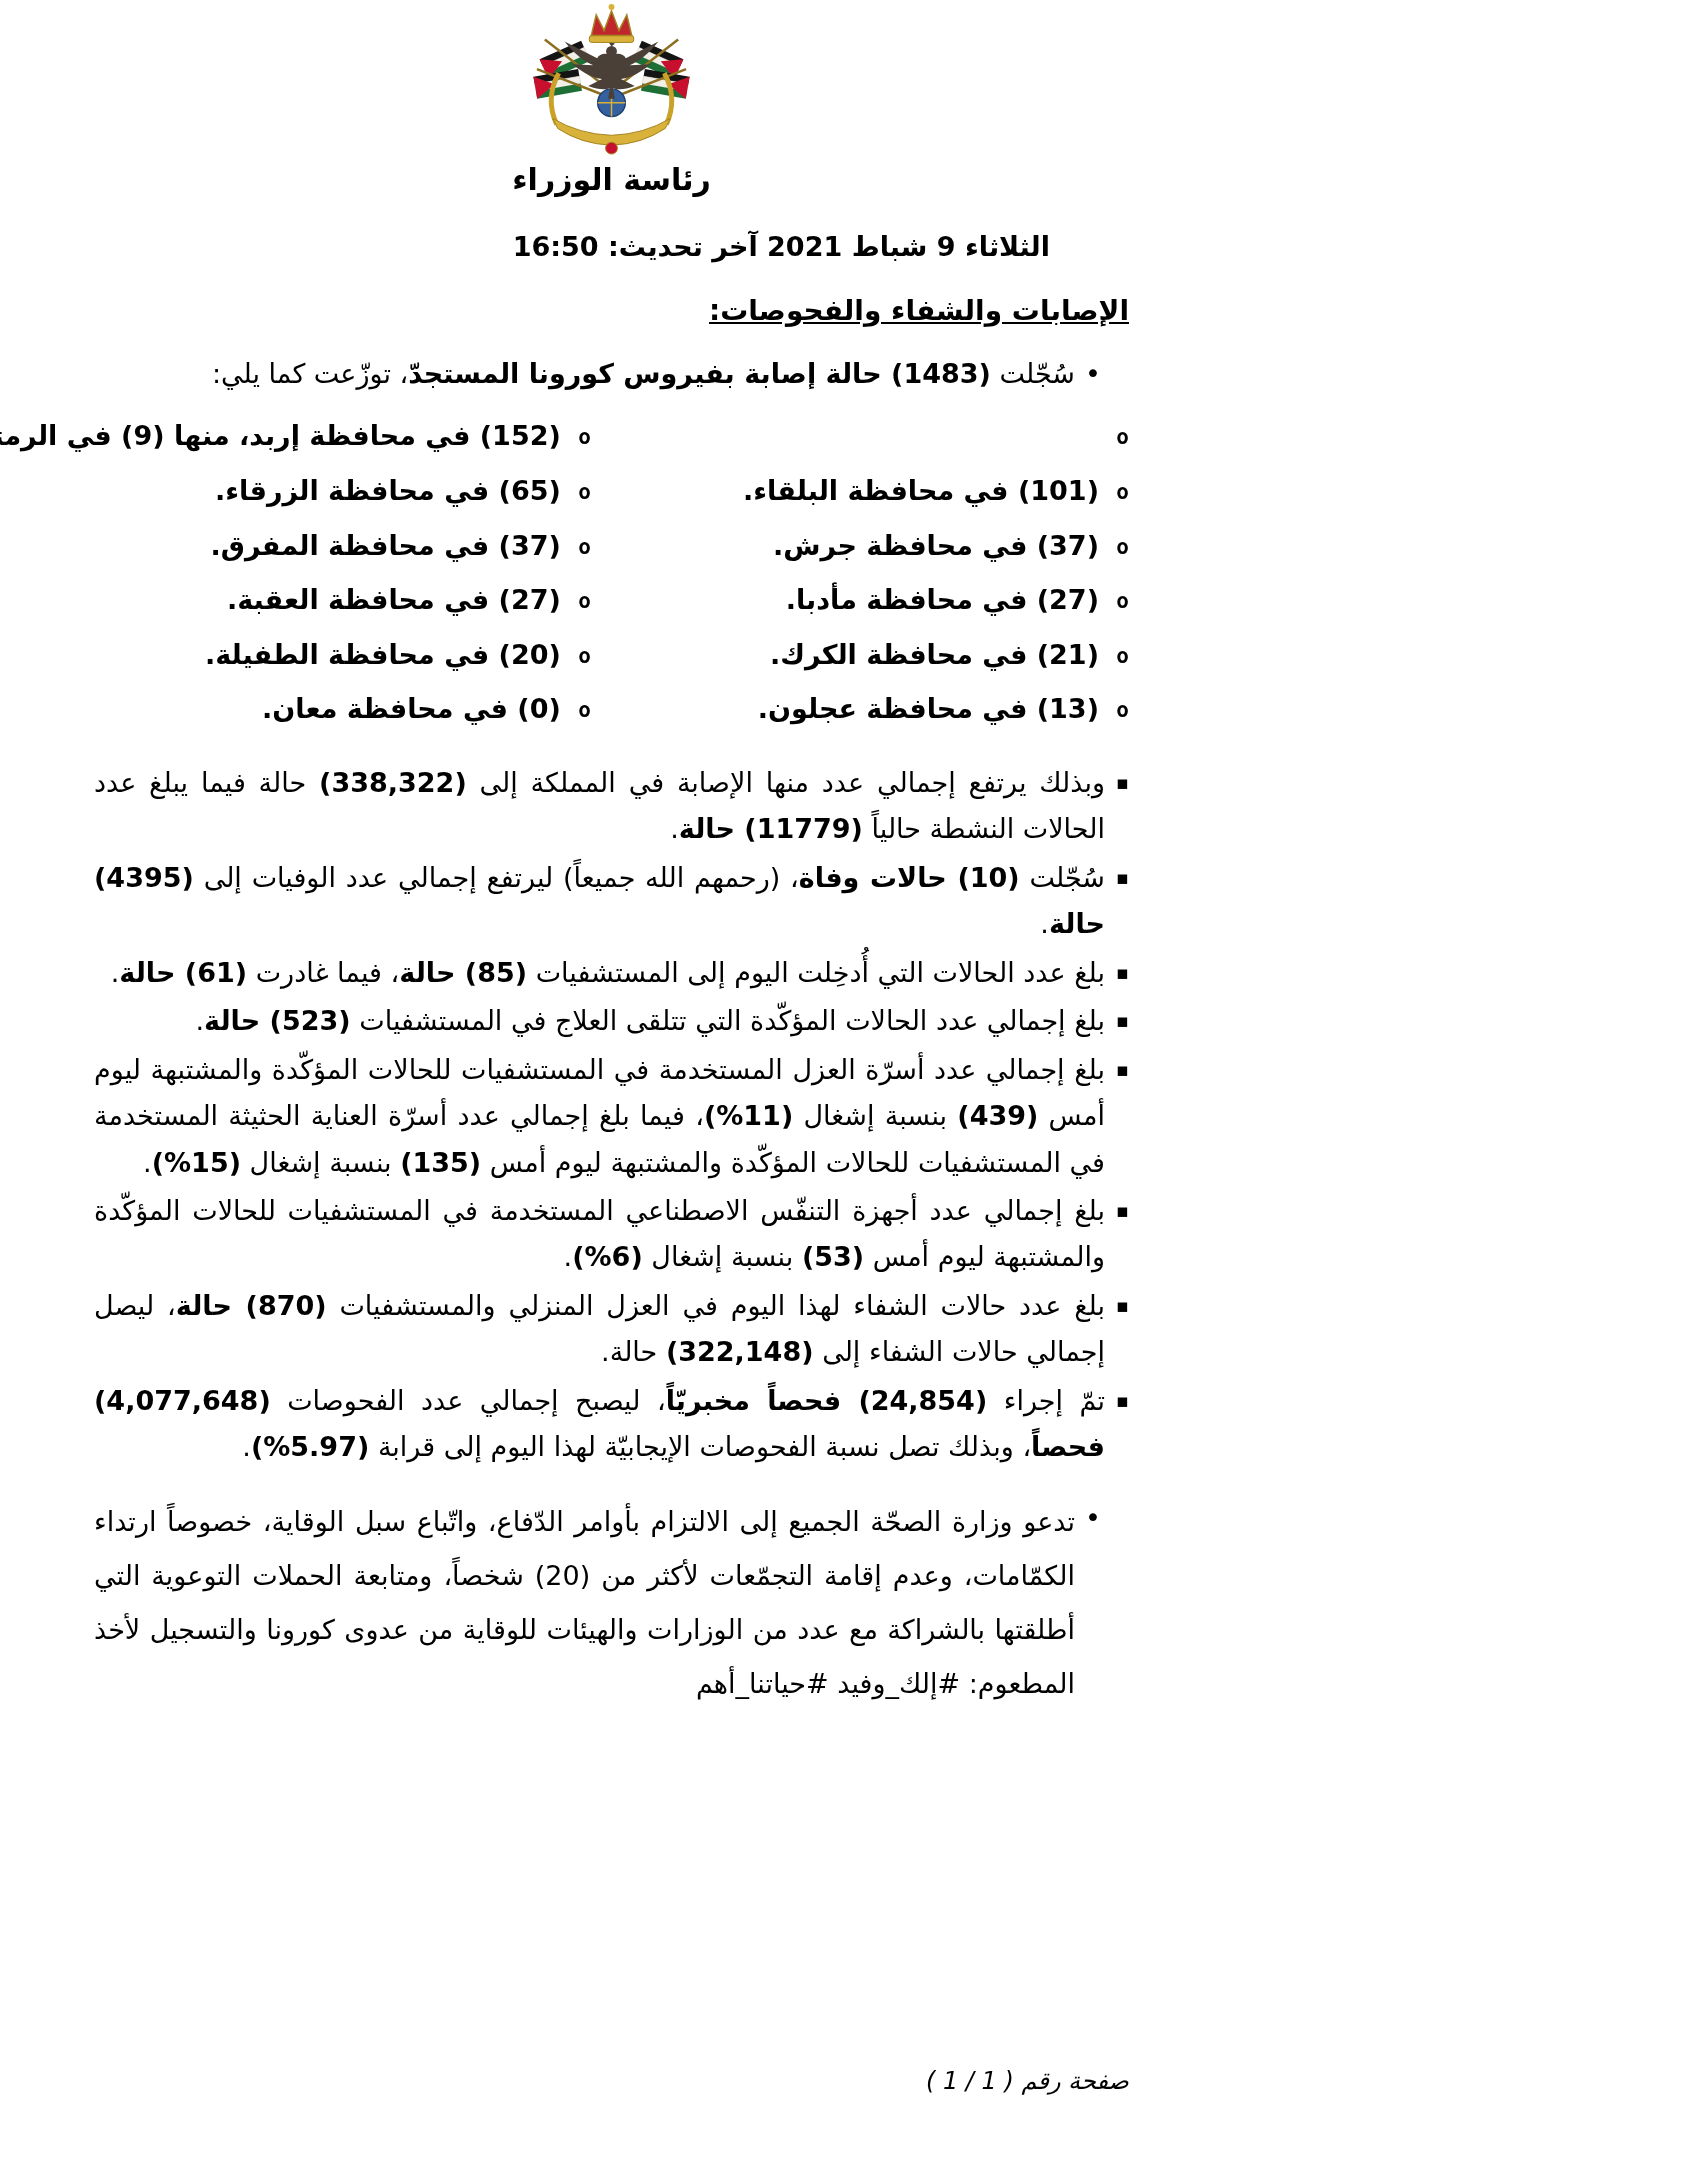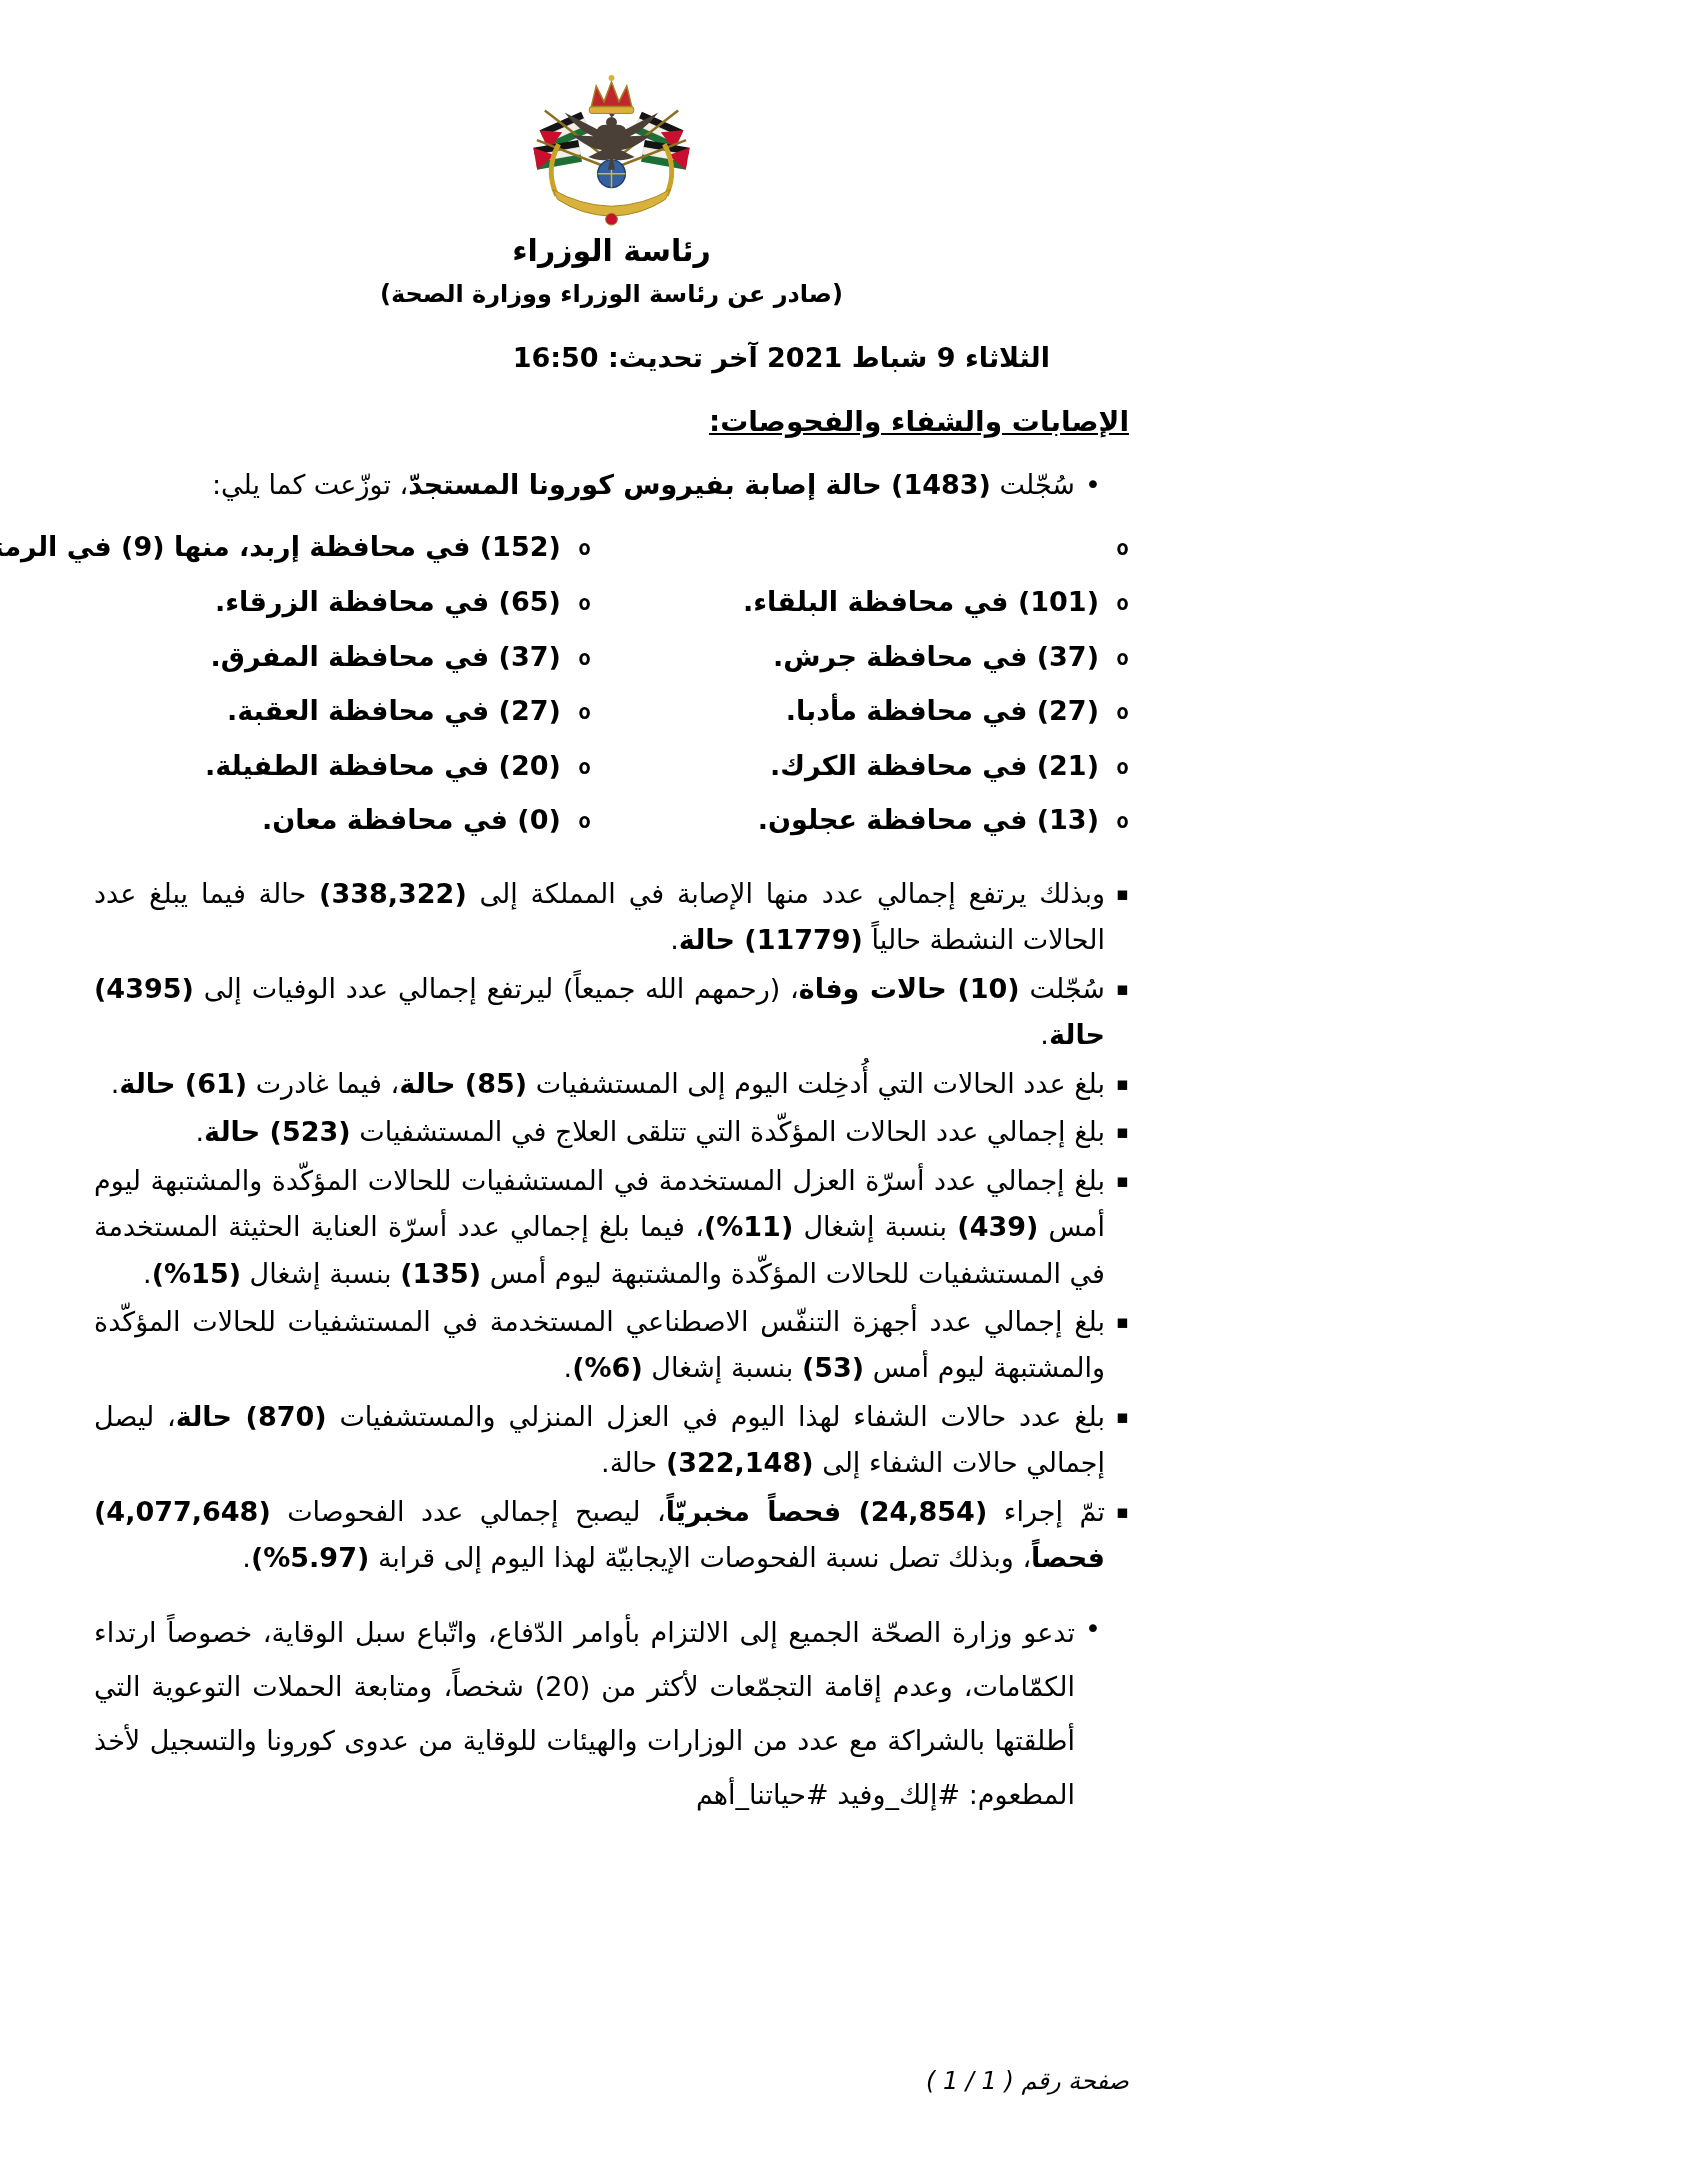--- a/index.html
+++ b/index.html
@@ -1,21 +1,21 @@
 <!DOCTYPE html>
 <html lang="ar" dir="rtl"><head>
 <meta charset="utf-8">
 <style>
   html,body{margin:0;padding:0;background:#ffffff;}
   body{
     width:1683px;height:2178px;position:relative;overflow:hidden;
     font-family:"DejaVu Sans",sans-serif;color:#000;direction:rtl;
   }
   .sheet{position:absolute;left:94px;top:0;width:1035px;direction:rtl;}
-  .doc-header{text-align:center;padding-top:71px;}
+  .doc-header{text-align:center;}
   .logo{display:inline-block;text-align:center;}
   .logo svg{display:block;margin:0 auto;}
   .logo-calligraphy{margin-top:4px;font-size:30px;font-weight:bold;letter-spacing:-1px;}
   .title{margin:20px 0 0;font-size:31px;font-weight:bold;line-height:1.3;}
   .subtitle{margin-top:12px;font-size:24px;font-weight:bold;}
   .date-line{margin-top:34px;font-size:27px;font-weight:bold;text-align:right;padding-left:0;padding-right:79px;}
   .section-heading{margin:32px 0 0;font-size:28px;font-weight:bold;text-decoration:underline;text-align:right;}
   .bullet-row{display:flex;align-items:flex-start;}
   .bullet-row.level1{padding-right:28px;margin-top:24px;}
   .marker-dot{width:26px;flex:0 0 26px;font-size:27px;line-height:1.72;}
@@ -72,21 +72,20 @@
         <path d="M73.5 104 H101.5 M87.5 90 V118" stroke="#d8b23a" stroke-width="1.5" fill="none"></path>
         <path d="M87.5 56 C81 53 75 55 73 59 L40 42 C50 55 61 63 69 66 L48 65 C60 75 70 79 78 80 L64 87 C74 91 82 91 86 89 L84 100 L91 100 L89 89 C93 91 101 91 111 87 L97 80 C105 79 115 75 127 65 L106 66 C114 63 125 55 135 42 L102 59 C100 55 94 53 87.5 56 Z" fill="#4a4038"></path>
         <circle cx="87.5" cy="52" r="5.5" fill="#4a4038"></circle>
         <path d="M87.5 47 L84 42 L91 44 Z" fill="#4a4038"></path>
         <rect x="65" y="36" width="45" height="7" rx="2.5" fill="#d8b23a" stroke="#a5831f"></rect>
         <path d="M67 36 L72 15 L80 31 L87.5 11 L95 31 L103 15 L108 36 Z" fill="#c0272d" stroke="#a5831f" stroke-width="1.5"></path>
         <circle cx="87.5" cy="7" r="3" fill="#d8b23a"></circle>
       </svg>
       <div class="logo-calligraphy">رئاسة الوزراء</div>
     </div>
-    <div class="subtitle">(صادر عن رئاسة الوزراء ووزارة الصحة)</div>
     <div class="date-line">الثلاثاء 9 شباط 2021 آخر تحديث: 16:50</div>
   </header>
 
   <main>
     <h2 class="section-heading" id="heading-cases">الإصابات والشفاء والفحوصات:</h2>
 
     <div class="bullet-row level1">
       <span class="marker-dot">•</span>
       <div class="bullet-text"><span>سُجّلت </span><span class="b">(1483) حالة إصابة بفيروس كورونا المستجدّ</span><span>، توزّعت كما يلي:</span></div>
     </div>

